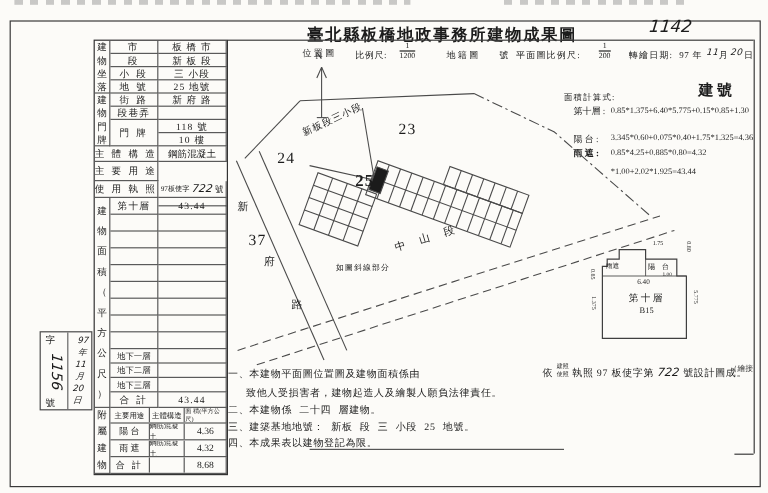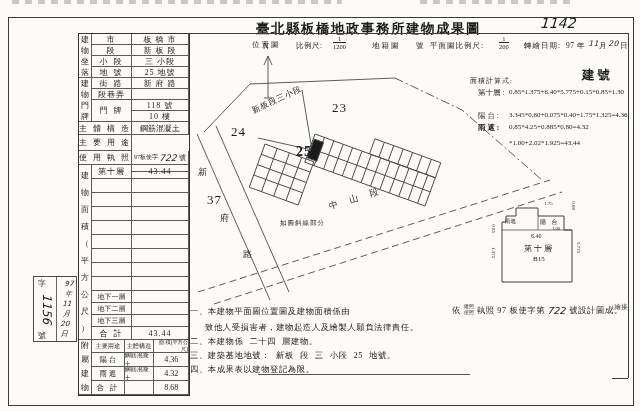--- a/index.html
+++ b/index.html
@@ -22,21 +22,21 @@
           background:#fcfbf8;}
   .ltable > div{border-right:.8px solid #5a5a5a;border-bottom:.8px solid #5a5a5a;display:flex;
           align-items:center;justify-content:center;overflow:hidden;font-size:8px;}
   .vhead{white-space:pre-line;text-align:center;font-size:8px;}
   .lab{letter-spacing:2px;font-size:7.2px;}
   .val{font-size:8px;letter-spacing:1px;}
   .annex3{display:flex;padding:0;}
   .annex3 > div{height:100%;display:flex;align-items:center;justify-content:center;overflow:hidden;}
   .annex3 > div:nth-child(1){width:33px;border-right:.8px solid #5a5a5a;}
   .annex3 > div:nth-child(2){width:30px;border-right:.8px solid #5a5a5a;}
-  .annex3 > div:nth-child(3){width:34px;text-align:right;}
+  .annex3 > div:nth-child(3){width:34px;}
   
   .note{font-size:8.3px;letter-spacing:.6px;white-space:nowrap;}
   .calc{font-size:7px;letter-spacing:0;white-space:nowrap;}
   .hline{border-top:1px solid #3c3c3c;height:0;}
   .vline{border-left:1px solid #3c3c3c;width:0;}
   .maplabel{font-size:13px;letter-spacing:1px;}
   svg{overflow:visible;}
   .stamp{left:33px;top:276px;width:44px;height:66px;border:1px solid #4a4a4a;}
   .stamp .date{position:absolute;left:24px;top:2px;font-size:7.2px;line-height:10px;white-space:pre-line;text-align:center;width:18px;}
 </style>

